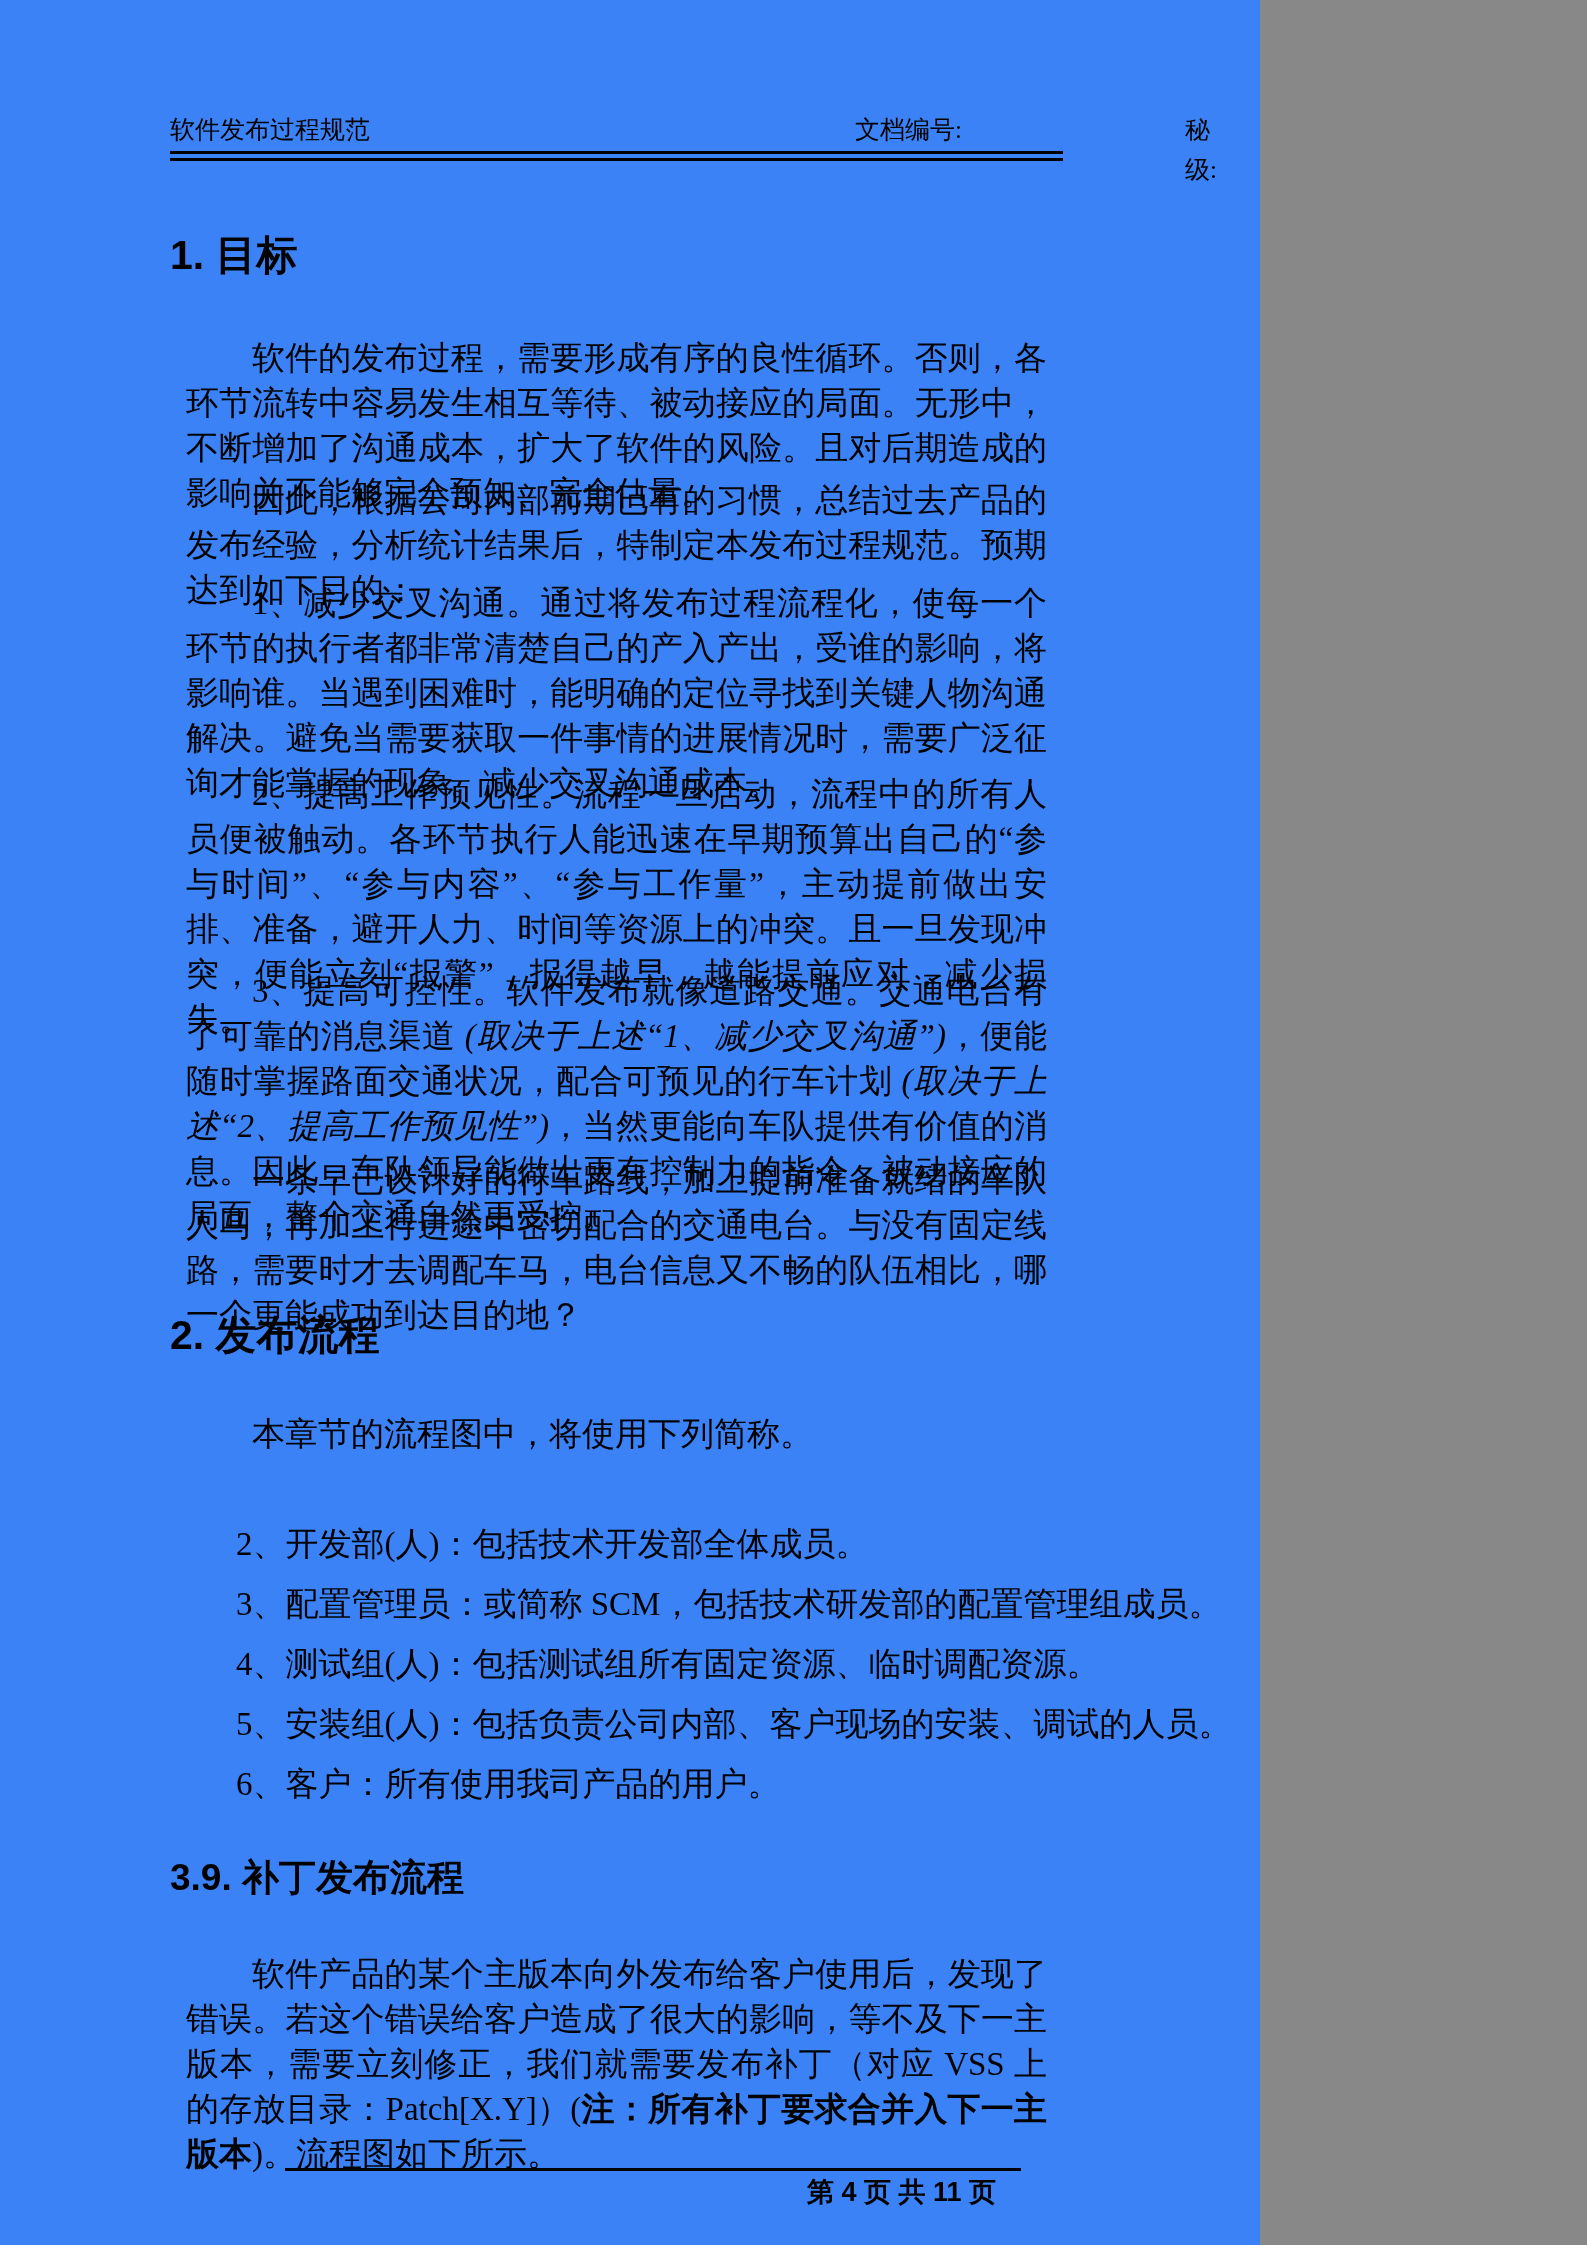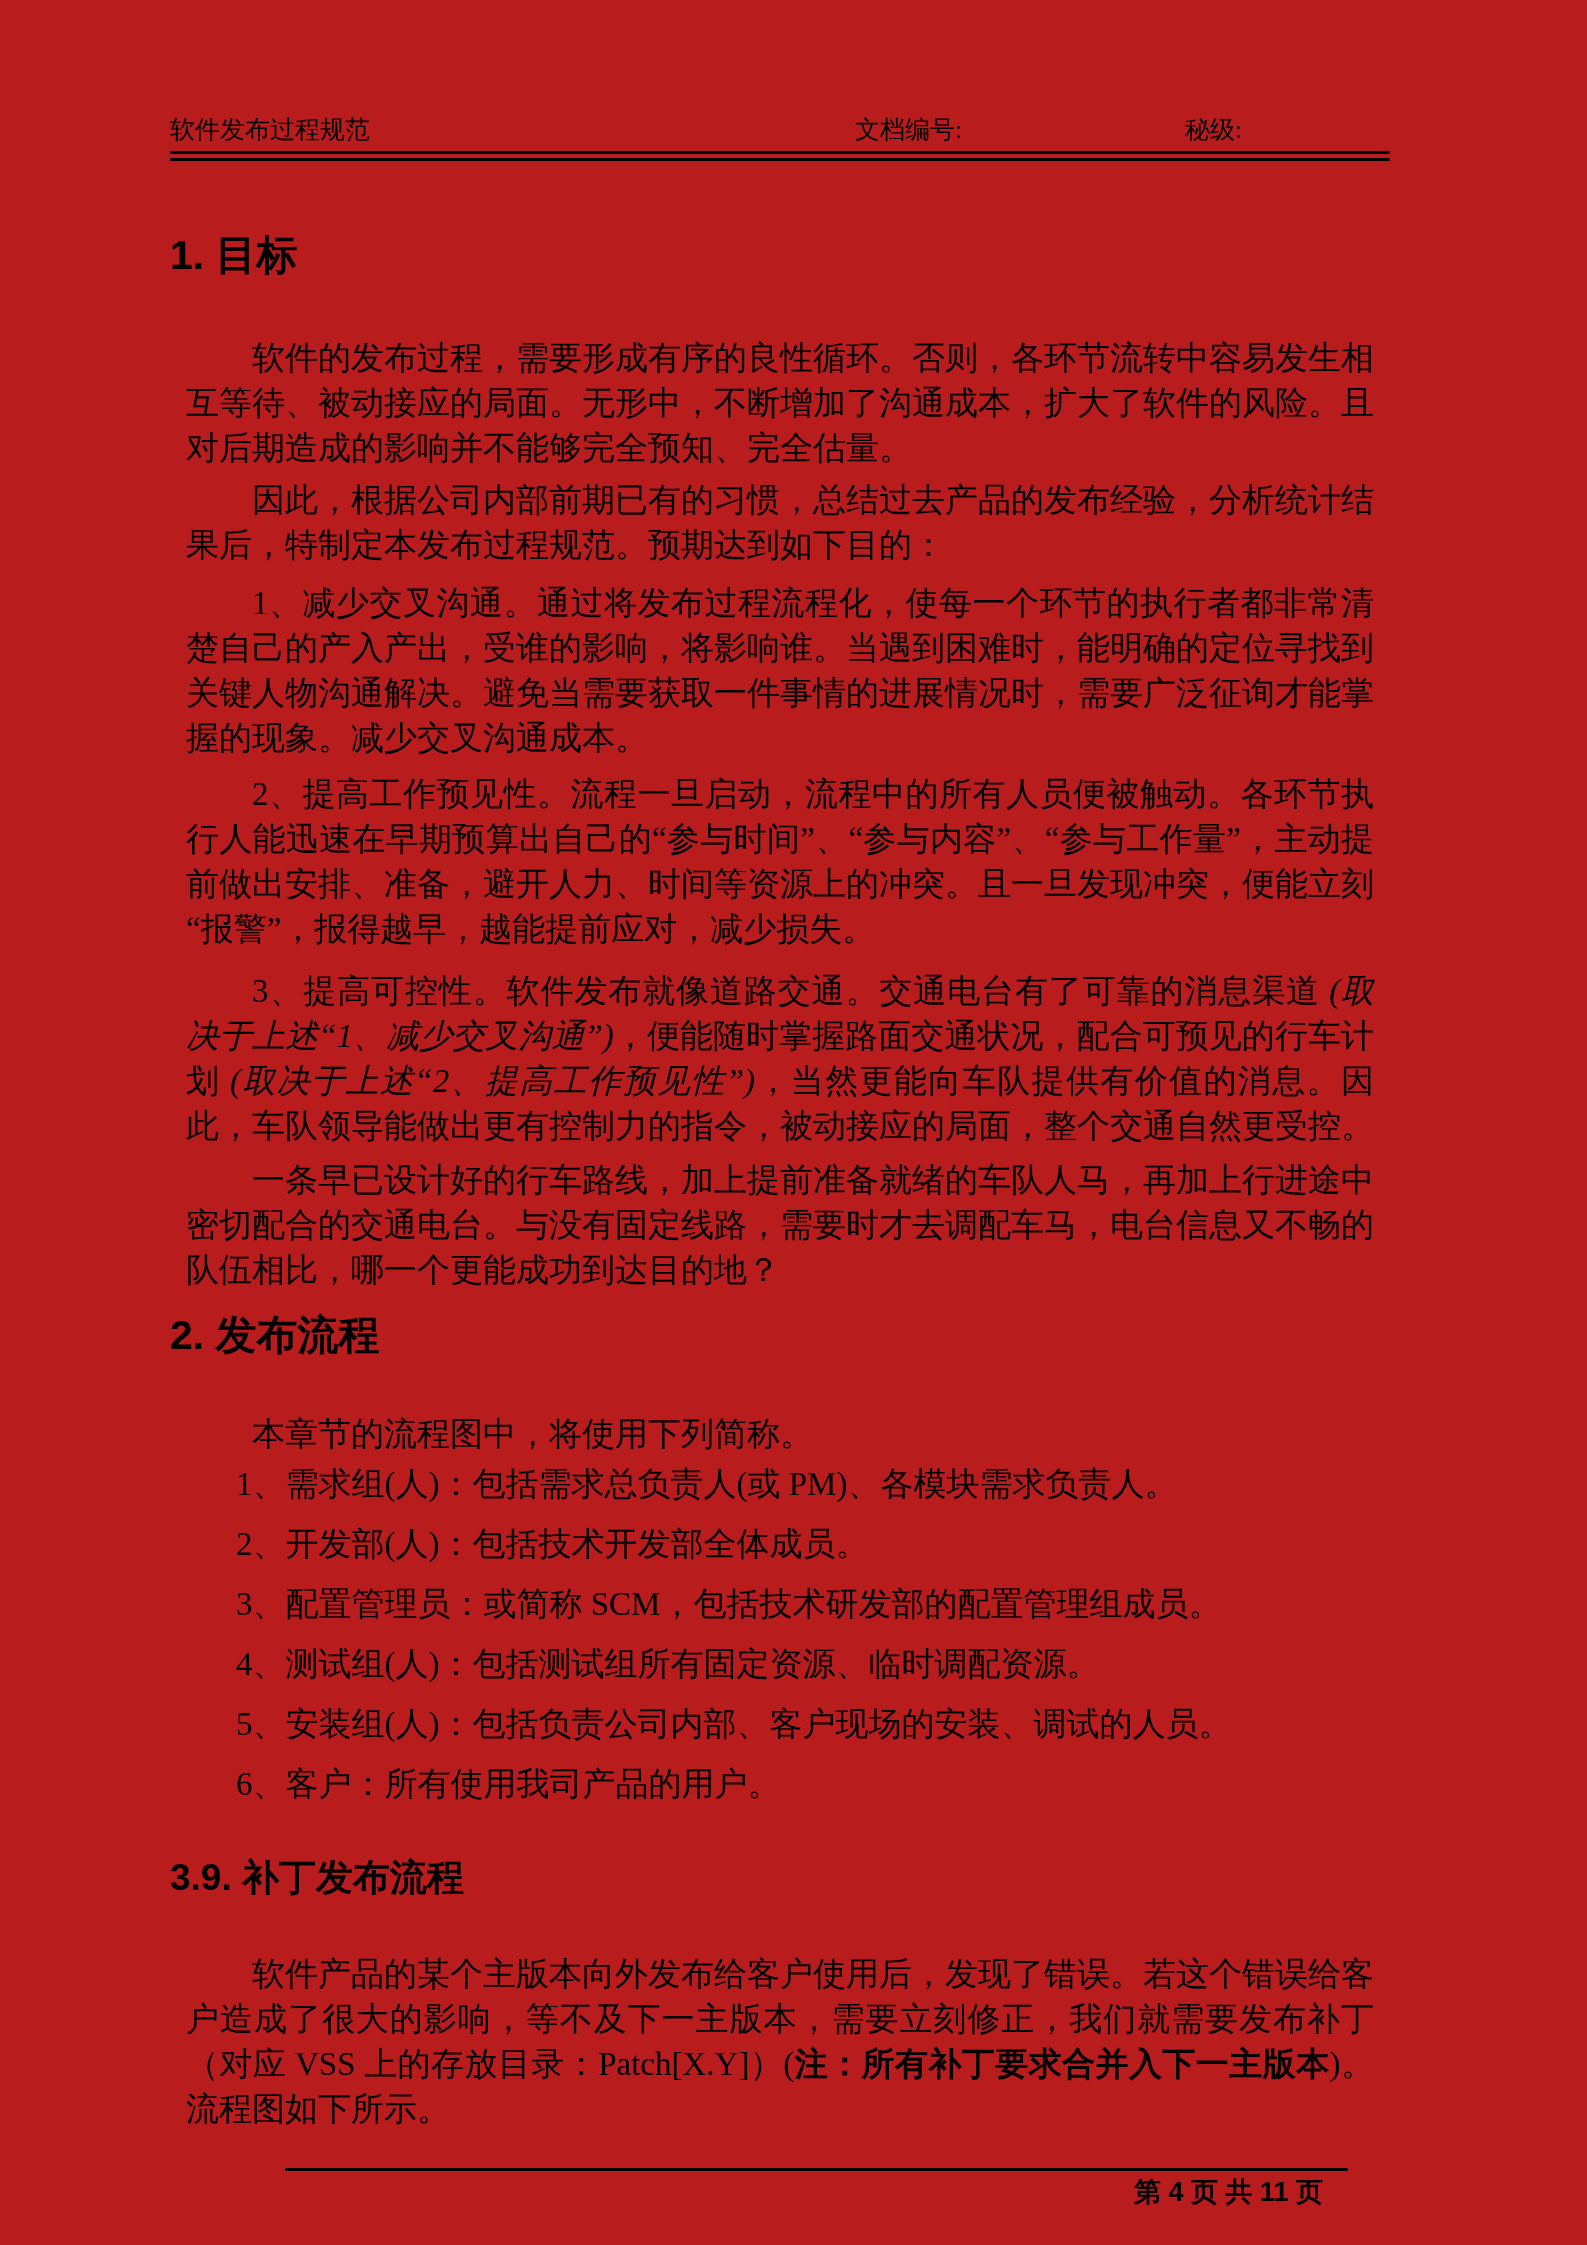--- a/index.html
+++ b/index.html
@@ -2,23 +2,23 @@
 <html lang="zh"><head>
 <meta charset="utf-8">
 <style>
   html, body {
     margin: 0;
     padding: 0;
     background: #888;
   }
   .page {
     position: relative;
-    width: 1587px;
+    width: 1260px;
     height: 2245px;
-    background: #b91c1c;
+    background: #3b82f6;
     color: #000000;
     font-family: "Liberation Serif", "DejaVu Serif", serif;
     overflow: hidden;
   }
   
   .band {
     position: absolute;
     left: 170px;
     right: 197px;
   }
@@ -115,21 +115,20 @@
   <p class="band para" style="top:953px">
     <span>3、提高可控性。软件发布就像道路交通。交通电台有了可靠的消息渠道 </span><span class="run-italic">(取决于上述“1、减少交叉沟通”)</span><span>，便能随时掌握路面交通状况，配合可预见的行车计划 </span><span class="run-italic">(取决于上述“2、提高工作预见性”)</span><span>，当然更能向车队提供有价值的消息。因此，车队领导能做出更有控制力的指令，被动接应的局面，整个交通自然更受控。</span>
   </p>
 
   <p class="band para" style="top:1142px">一条早已设计好的行车路线，加上提前准备就绪的车队人马，再加上行进途中密切配合的交通电台。与没有固定线路，需要时才去调配车马，电台信息又不畅的队伍相比，哪一个更能成功到达目的地？</p>
 
   <div class="band h1" style="top:1310px">2. 发布流程</div>
 
   <p class="band para" style="top:1396px">本章节的流程图中，将使用下列简称。</p>
 
-  <p class="band li-line" style="top:1462px">1、需求组(人)：包括需求总负责人(或 PM)、各模块需求负责人。</p>
   <p class="band li-line" style="top:1522px">2、开发部(人)：包括技术开发部全体成员。</p>
   <p class="band li-line" style="top:1582px">3、配置管理员：或简称 SCM，包括技术研发部的配置管理组成员。</p>
   <p class="band li-line" style="top:1642px">4、测试组(人)：包括测试组所有固定资源、临时调配资源。</p>
   <p class="band li-line" style="top:1702px">5、安装组(人)：包括负责公司内部、客户现场的安装、调试的人员。</p>
   <p class="band li-line" style="top:1762px">6、客户：所有使用我司产品的用户。</p>
 
   <div class="band h2" style="top:1855px">3.9. 补丁发布流程</div>
 
   <p class="band para" style="top:1936px">
     <span>软件产品的某个主版本向外发布给客户使用后，发现了错误。若这个错误给客户造成了很大的影响，等不及下一主版本，需要立刻修正，我们就需要发布补丁（对应 VSS 上的存放目录：Patch[X.Y]）(</span><span class="run-bold">注：所有补丁要求合并入下一主版本</span><span>)。流程图如下所示。</span>

